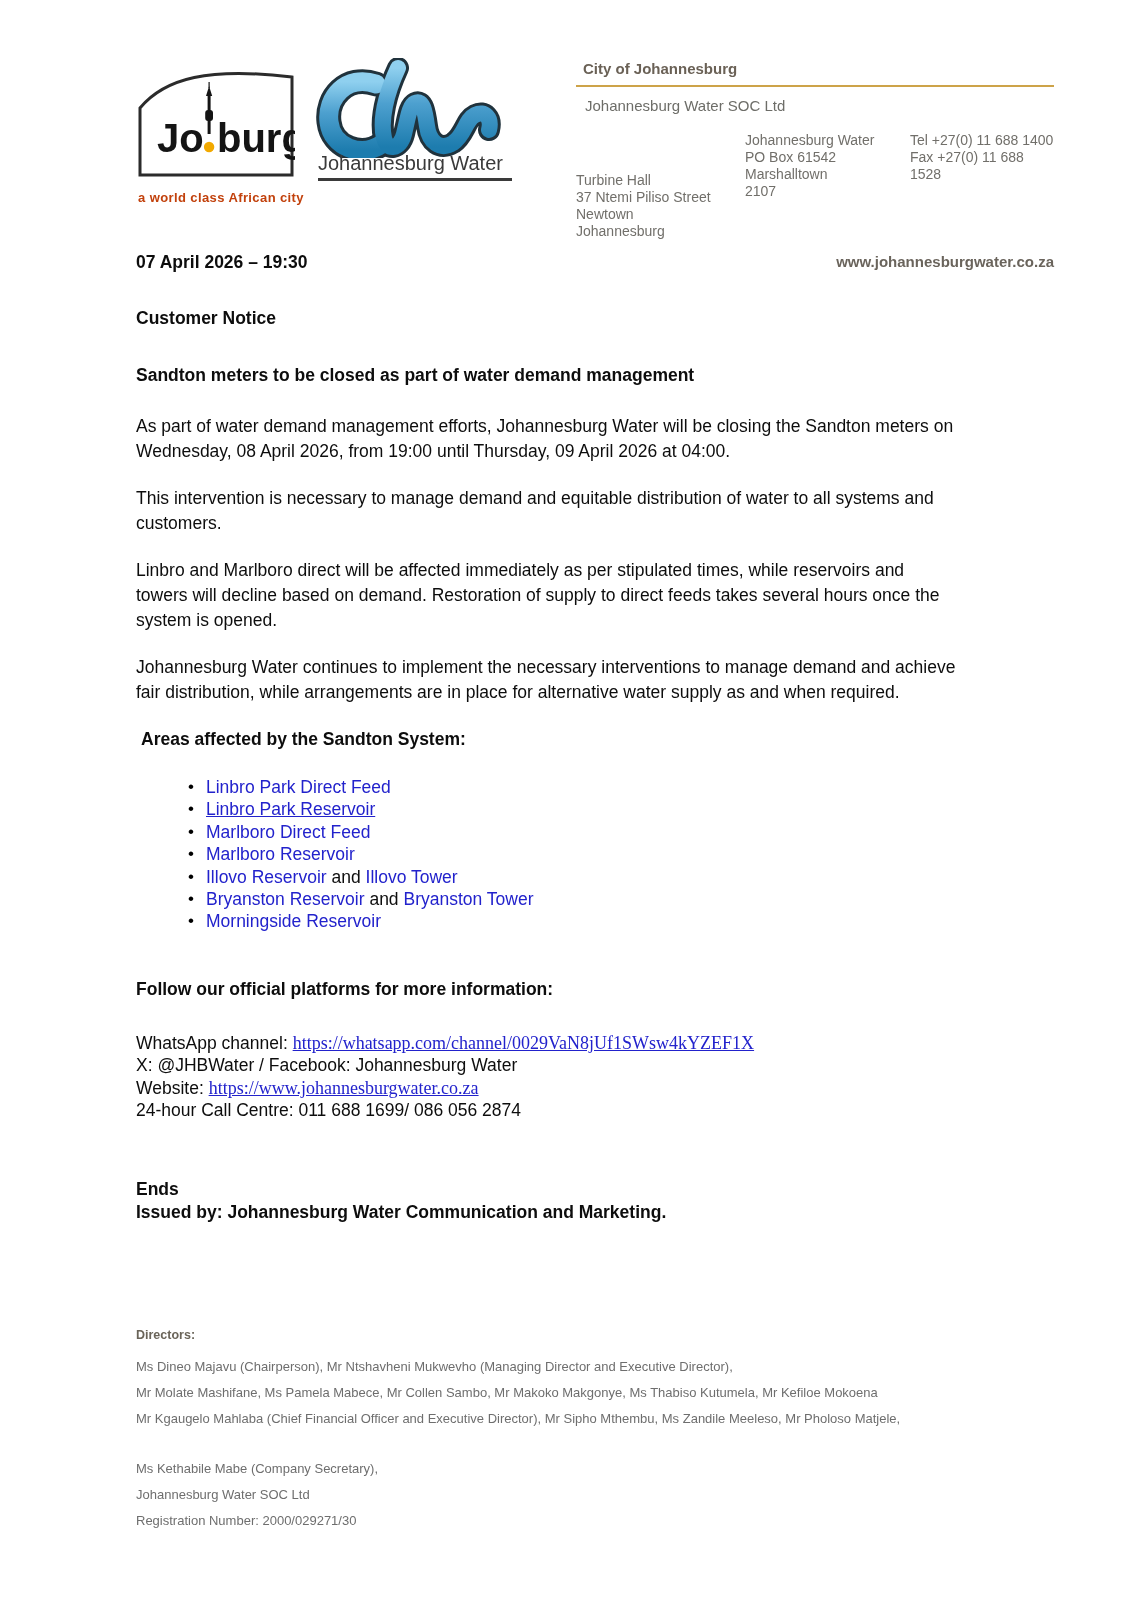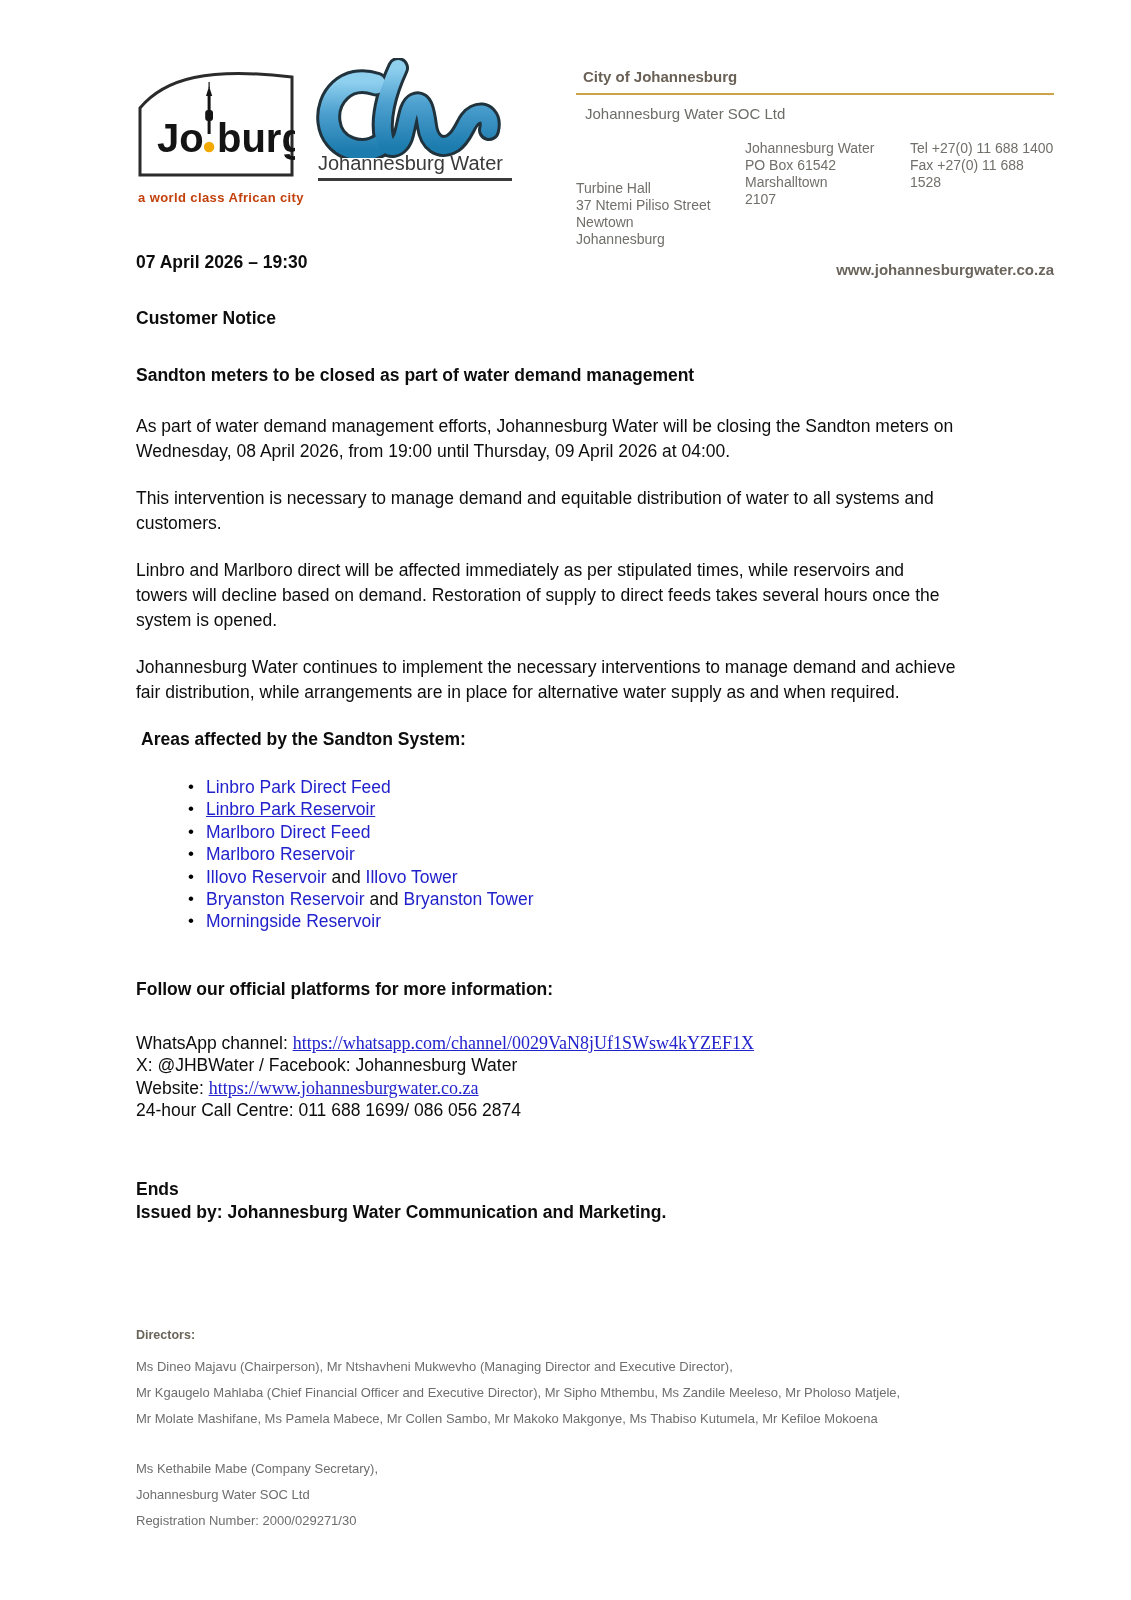--- a/index.html
+++ b/index.html
@@ -16,21 +16,21 @@
     position:absolute; left:138px; top:190px; width:160px;
     font-size:13px; font-weight:bold; color:#c2410c; letter-spacing:0.4px; white-space:nowrap;
   }
   .jw-logo { position:absolute; left:316px; top:58px; width:196px; height:122px; }
   .jw-name {
     position:absolute; left:318px; top:152px; width:194px;
     font-size:20px; color:#3a3a3a; border-bottom:3px solid #3a3a3a;
     padding-bottom:3px; white-space:nowrap;
   }
 
-  .org-block { position:absolute; left:576px; top:68px; width:478px; }
+  .org-block { position:absolute; left:576px; top:60px; width:478px; }
   .org-city { font-size:15px; font-weight:bold; color:#6a6156; padding-left:7px; }
   .org-rule { border:none; border-top:2px solid #cda349; margin:8px 0 10px 0; }
   .org-company { font-size:15px; color:#6d6d68; padding-left:9px; margin-bottom:18px; }
   .org-cols { display:flex; font-size:14px; color:#716f6a; line-height:17px; }
   .org-col-1 { width:169px;margin-top:40px; }
   .org-col-2 { width:165px; }
   .org-col-3 { flex:1; }
   .org-website {
     text-align:right; font-size:15px; font-weight:bold; color:#6a645c; margin-top:13px;
   }
@@ -167,22 +167,22 @@
     <div class="signoff">
       <div class="signoff-ends">Ends</div>
       <div class="signoff-issued">Issued by: Johannesburg Water Communication and Marketing.</div>
     </div>
   </main>
 
   <footer class="doc-footer">
     <div class="directors-label">Directors:</div>
     <div class="directors-lines" id="directors-lines">
         <div class="line">Ms Dineo Majavu (Chairperson), Mr Ntshavheni Mukwevho (Managing Director and Executive Director),</div>
+        <div class="line">Mr Molate Mashifane, Ms Pamela Mabece, Mr Collen Sambo, Mr Makoko Makgonye, Ms Thabiso Kutumela, Mr Kefiloe Mokoena</div>
         <div class="line">Mr Kgaugelo Mahlaba (Chief Financial Officer and Executive Director), Mr Sipho Mthembu, Ms Zandile Meeleso, Mr Pholoso Matjele,</div>
-        <div class="line">Mr Molate Mashifane, Ms Pamela Mabece, Mr Collen Sambo, Mr Makoko Makgonye, Ms Thabiso Kutumela, Mr Kefiloe Mokoena</div>
       </div>
     <div class="secretary-lines" id="secretary-lines">
         <div class="line">Ms Kethabile Mabe (Company Secretary),</div>
         <div class="line">Johannesburg Water SOC Ltd</div>
         <div class="line">Registration Number: 2000/029271/30</div>
       </div>
   </footer>
 
 </div>
 

